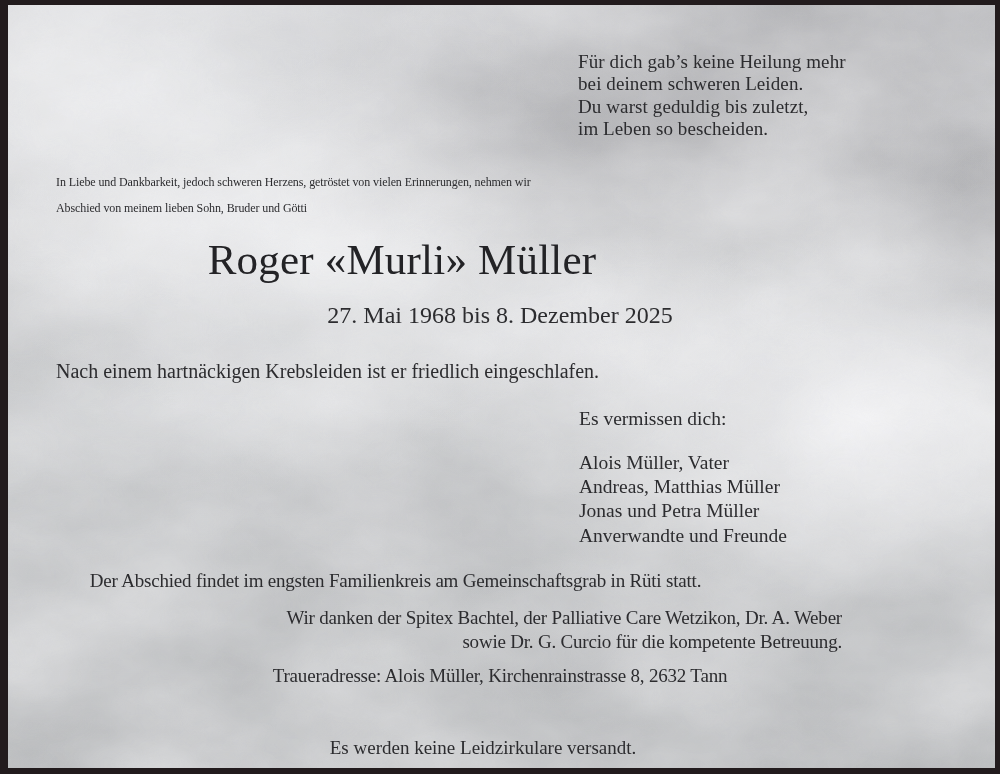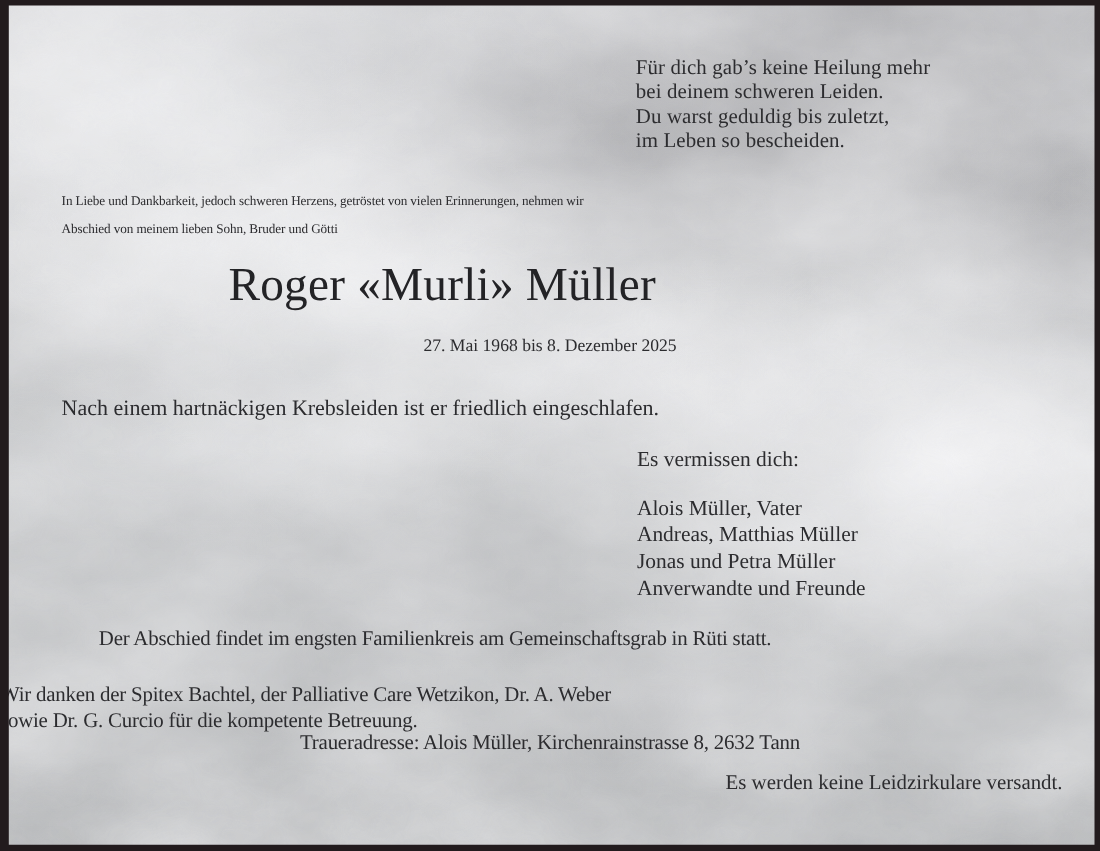--- a/index.html
+++ b/index.html
@@ -63,55 +63,55 @@
     margin: 0;
     text-align: center;
     font-size: 43px; line-height: 52px;
     font-weight: 400;
     color: #232326;
     letter-spacing: 0.2px;
   }
   .dates {
     left: 0; top: 302px; width: 1000px;
     text-align: center;
-    font-size: 16px; line-height: 26px;
+    font-size: 24px; line-height: 26px;
   }
   .death {
     left: 56px; top: 359px;
     font-size: 20px; line-height: 25px;
   }
   .mourners-heading {
     left: 579px; top: 407px;
     font-size: 19.5px; line-height: 24px;
   }
   .mourners {
     left: 579px; top: 451px;
     font-size: 19.5px; line-height: 24.2px;
   }
   .farewell {
     left: 0; top: 569px; width: 791px;
     text-align: center;
     font-size: 19px; line-height: 23px;
     letter-spacing: -0.2px;
   }
   .thanks {
-    left: 0; top: 620px; width: 842px;
-    text-align: left;
+    left: 0; top: 606px; width: 842px;
+    text-align: right;
     font-size: 19px; line-height: 23.5px;
     letter-spacing: -0.2px;
   }
   .address {
     left: 0; top: 664px; width: 1000px;
     text-align: center;
     font-size: 19px; line-height: 23px;
     letter-spacing: -0.2px;
   }
   .no-circulars {
-    left: 0; top: 700px; width: 966px;
-    text-align: right;
+    left: 0; top: 736px; width: 966px;
+    text-align: center;
     font-size: 19px; line-height: 23px;
   }
 </style>
 </head>
 <body>
 
 <div class="page">
 
   <svg class="clouds-svg" width="1000" height="774" viewBox="0 0 1000 774" preserveAspectRatio="none" aria-hidden="true">
     <defs>

